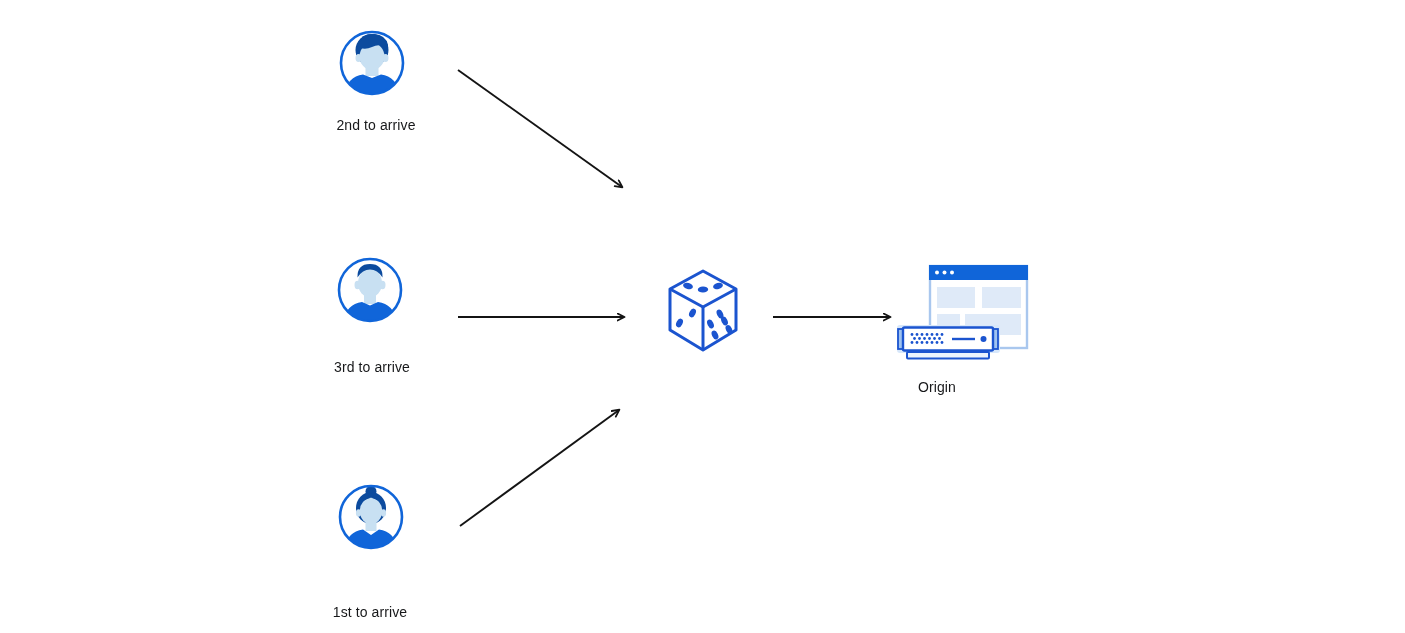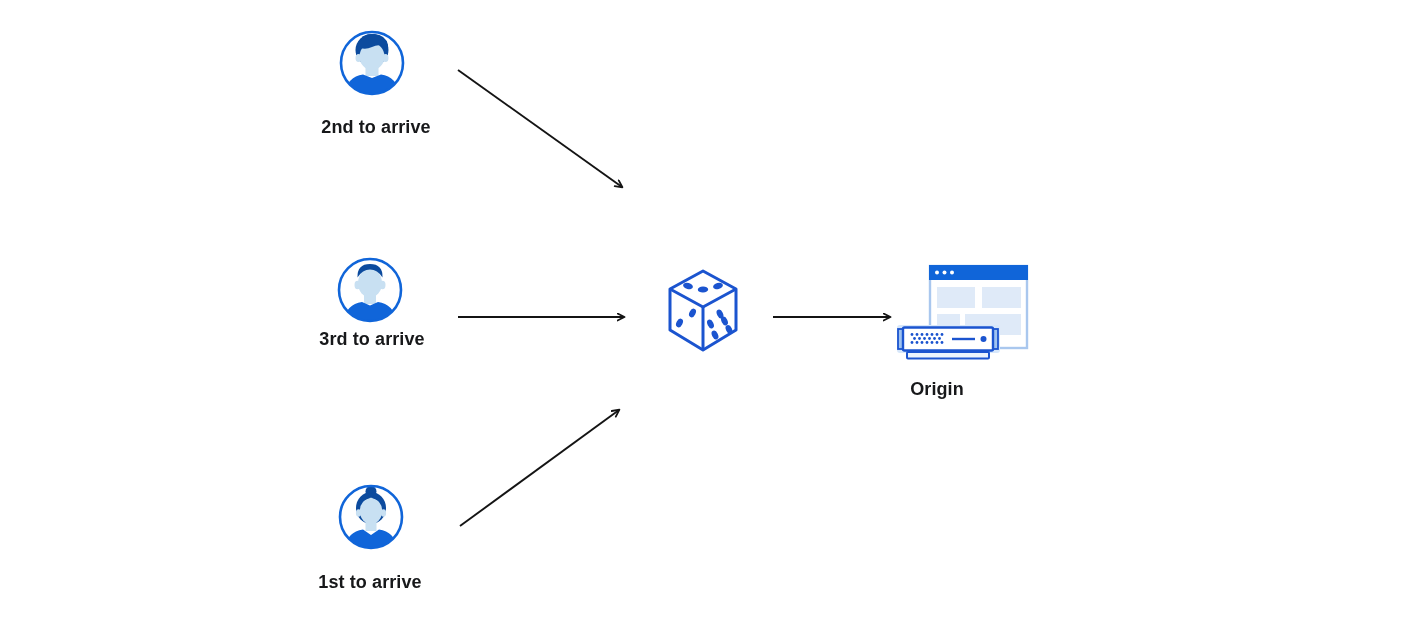--- a/index.html
+++ b/index.html
@@ -9,27 +9,26 @@
     width: 1405px; height: 633px; overflow: hidden;
   }
   .canvas {
     position: relative;
     width: 1405px; height: 633px;
     background: #ffffff;
   }
   .abs { position: absolute; }
   .node-label {
     position: absolute;
-    font-size: 18px;
+    font-size: 14px;
     color: #17181a;
     text-align: center;
     white-space: nowrap;
     transform: translateX(-50%);
     letter-spacing: 0.1px;
-    font-weight: bold;
   }
   .arrow-layer {
     position: absolute; left: 0; top: 0;
     width: 1405px; height: 633px;
     pointer-events: none;
   }
 </style>
 </head>
 <body>
 
@@ -84,21 +83,21 @@
         <ellipse cx="21.5" cy="29" rx="3" ry="4.2" fill="#c8e0f2"></ellipse>
         <ellipse cx="46.5" cy="29" rx="3" ry="4.2" fill="#c8e0f2"></ellipse>
         <rect x="28" y="34" width="12" height="14" fill="#c8e0f2"></rect>
         <ellipse cx="34" cy="27" rx="12" ry="14.5" fill="#c8e0f2"></ellipse>
         <path d="M21.5,21.5 Q21,8 34,8 Q47,8 46.5,21.5 Q41.5,13.5 34,13.5 Q26.5,13.5 21.5,21.5 Z" fill="#0c4b9e"></path>
         <path d="M7,68 Q9,48.5 26,46 L34,49.5 L42,46 Q59,48.5 61,68 Z" fill="#1065d9"></path>
       </g>
       <circle cx="34" cy="34" r="31" fill="none" stroke="#1065d9" stroke-width="2.6"></circle>
     </svg>
   </div>
-  <div class="node-label" style="left:372px; top:329px;">3rd to arrive</div>
+  <div class="node-label" style="left:372px; top:359px;">3rd to arrive</div>
 
   <div class="abs" style="left:337px; top:483px; width:68px; height:68px;">
     <svg width="68" height="68" viewBox="0 0 68 68">
       <defs>
           <clipPath id="c3">
             <circle cx="34" cy="34" r="31"></circle>
           </clipPath>
         </defs>
       <circle cx="34" cy="34" r="31" fill="#ffffff"></circle>
       <g clip-path="url(#c3)">
@@ -108,21 +107,21 @@
         <ellipse cx="21.5" cy="30" rx="2.6" ry="3.8" fill="#c8e0f2"></ellipse>
         <ellipse cx="46.5" cy="30" rx="2.6" ry="3.8" fill="#c8e0f2"></ellipse>
         <rect x="28.5" y="34" width="11" height="14" fill="#c8e0f2"></rect>
         <ellipse cx="34" cy="28" rx="11.2" ry="13.2" fill="#c8e0f2"></ellipse>
         <path d="M23,22 Q26,17 33,15 Q30,12 34,10 Q38,12 35,15 Q42,17 45,22 L45,16 Q41,10 34,10 Q27,10 23,16 Z" fill="#0c4b9e"></path>
         <path d="M7,68 Q9,49 26,46.5 L34,52 L42,46.5 Q59,49 61,68 Z" fill="#1065d9"></path>
       </g>
       <circle cx="34" cy="34" r="31" fill="none" stroke="#1065d9" stroke-width="2.6"></circle>
     </svg>
   </div>
-  <div class="node-label" style="left:370px; top:572px;">1st to arrive</div>
+  <div class="node-label" style="left:370px; top:604px;">1st to arrive</div>
 
   <div class="abs" style="left:667px; top:266px; width:72px; height:88px;">
     <svg width="72" height="88" viewBox="0 0 72 88">
       <g stroke="#1b54cf" stroke-width="3" stroke-linejoin="round" fill="#ffffff">
         <path d="M36,5 L69,23 L69,64 L36,84 L3,64 L3,23 Z"></path>
         <path d="M3,23 L36,41 L69,23" fill="none"></path>
         <path d="M36,41 L36,84" fill="none"></path>
       </g>
       <g fill="#1b54cf">
         <ellipse cx="21" cy="20" rx="5" ry="3" transform="rotate(14 21 20)"></ellipse>

